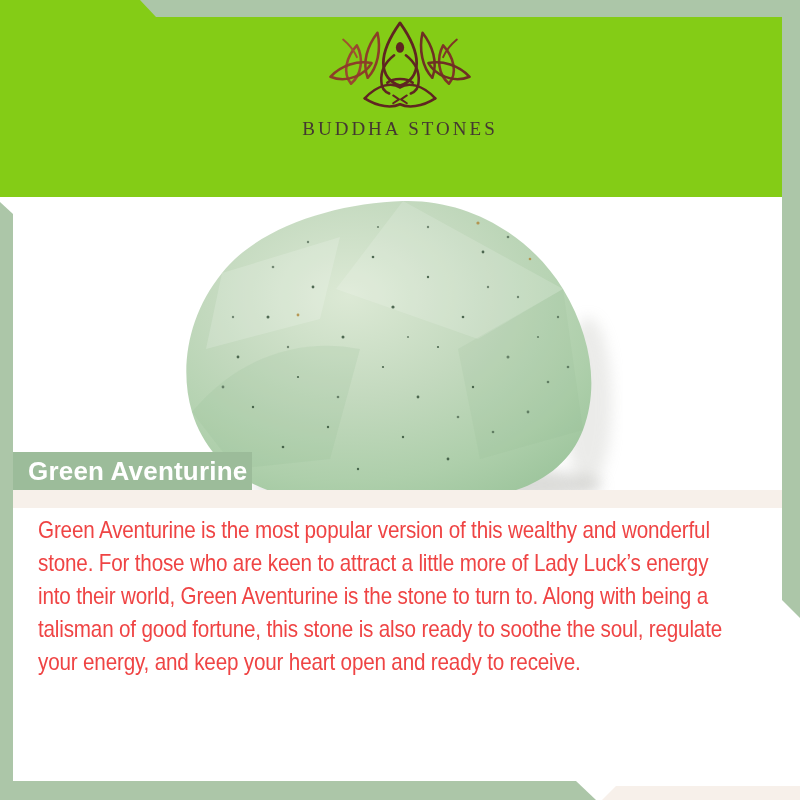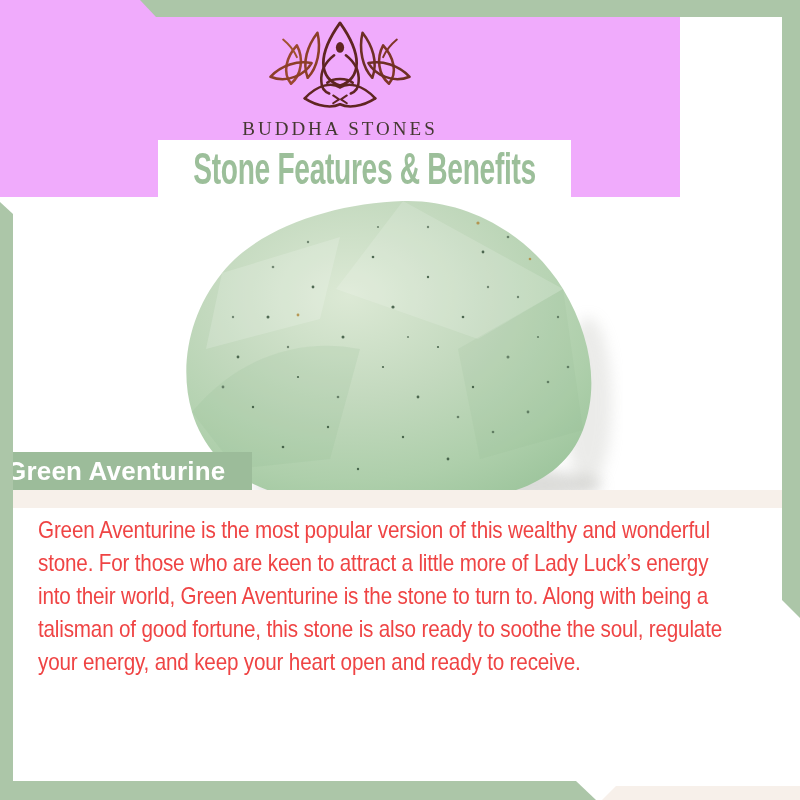--- a/index.html
+++ b/index.html
@@ -1,40 +1,40 @@
 <!DOCTYPE html>
 <html><head>
 <meta charset="utf-8">
 <style>
   html,body{margin:0;padding:0;}
   body{width:800px;height:800px;position:relative;overflow:hidden;background:#ffffff;
        font-family:"Liberation Sans",sans-serif;}
   .page{position:absolute;inset:0;}
 
   
-  .top-section{position:absolute;left:0;top:0;width:680px;height:200px;background:#f0abfc;}
+  .top-section{position:absolute;left:0;top:0;width:800px;height:200px;background:#84cc16;}
   .logo{position:absolute;left:50%;top:18px;transform:translateX(-50%);}
   .brand-name{position:absolute;left:0;top:118px;width:100%;text-align:center;
               font-family:"Liberation Serif",serif;font-size:19px;letter-spacing:3px;
               color:#443831;font-weight:400;}
 
   
   .heading-band{position:absolute;left:158px;top:140px;width:413px;height:57px;background:#ffffff;
                 display:flex;align-items:center;justify-content:center;}
   .heading-text{display:inline-block;white-space:nowrap;transform:scaleX(0.64);transform-origin:center;
                 font-weight:700;font-size:44px;letter-spacing:-0.5px;color:#9CBF9A;}
 
   
   .photo-section{position:absolute;left:0;top:197px;width:800px;height:293px;background:#ffffff;overflow:hidden;}
   .stone-svg{position:absolute;left:178px;top:0;}
 
   
   .name-banner{position:absolute;left:0;top:452px;width:252px;height:38px;background:#9CBC9A;
                display:flex;align-items:center;z-index:6;}
-  .name-banner span{padding-left:6px;font-size:26px;font-weight:700;color:#ffffff;letter-spacing:0.2px;}
+  .name-banner span{padding-left:28px;font-size:26px;font-weight:700;color:#ffffff;letter-spacing:0.2px;}
 
   
   .cream-divider{position:absolute;left:0;top:490px;width:800px;height:18px;background:#F7F0EA;z-index:5;}
 
   
   .content{position:absolute;left:0;top:508px;width:800px;height:292px;background:#ffffff;}
   .benefits-row{margin-top:7px;text-align:center;height:42px;line-height:42px;}
   .benefits-inner{display:inline-block;white-space:nowrap;transform:scaleX(0.8);transform-origin:center;
                   font-size:30px;font-weight:700;color:#A3C1A0;}
   .benefit{display:inline-block;}
@@ -85,23 +85,20 @@
           <path d="M44 82 C 57 68 72 65 80 71 C 88 65 103 68 116 82"></path>
           <path d="M44 82 C 58 91 72 92 80 88 C 88 92 102 91 116 82"></path>
           <path d="M73 79 l 6 4 l -6 4 M87 79 l -6 4 l 6 4" stroke-width="2"></path>
         </g>
       </g>
       <ellipse cx="80" cy="30" rx="4.2" ry="5.4" fill="#5F2521"></ellipse>
     </svg>
     <div class="brand-name">BUDDHA STONES</div>
   </div>
 
-  <div class="heading-band">
-    <span class="heading-text">Stone Features &amp; Benefits</span>
-  </div>
 
   <div class="photo-section">
     <svg class="stone-svg" width="445" height="300" viewBox="0 0 445 300" aria-hidden="true">
       <defs>
         <radialGradient id="sg" cx="40%" cy="32%" r="78%">
           <stop offset="0%" stop-color="#DCE9D5"></stop>
           <stop offset="45%" stop-color="#C3D9BE"></stop>
           <stop offset="80%" stop-color="#AECFAB"></stop>
           <stop offset="100%" stop-color="#9FC69E"></stop>
         </radialGradient>

